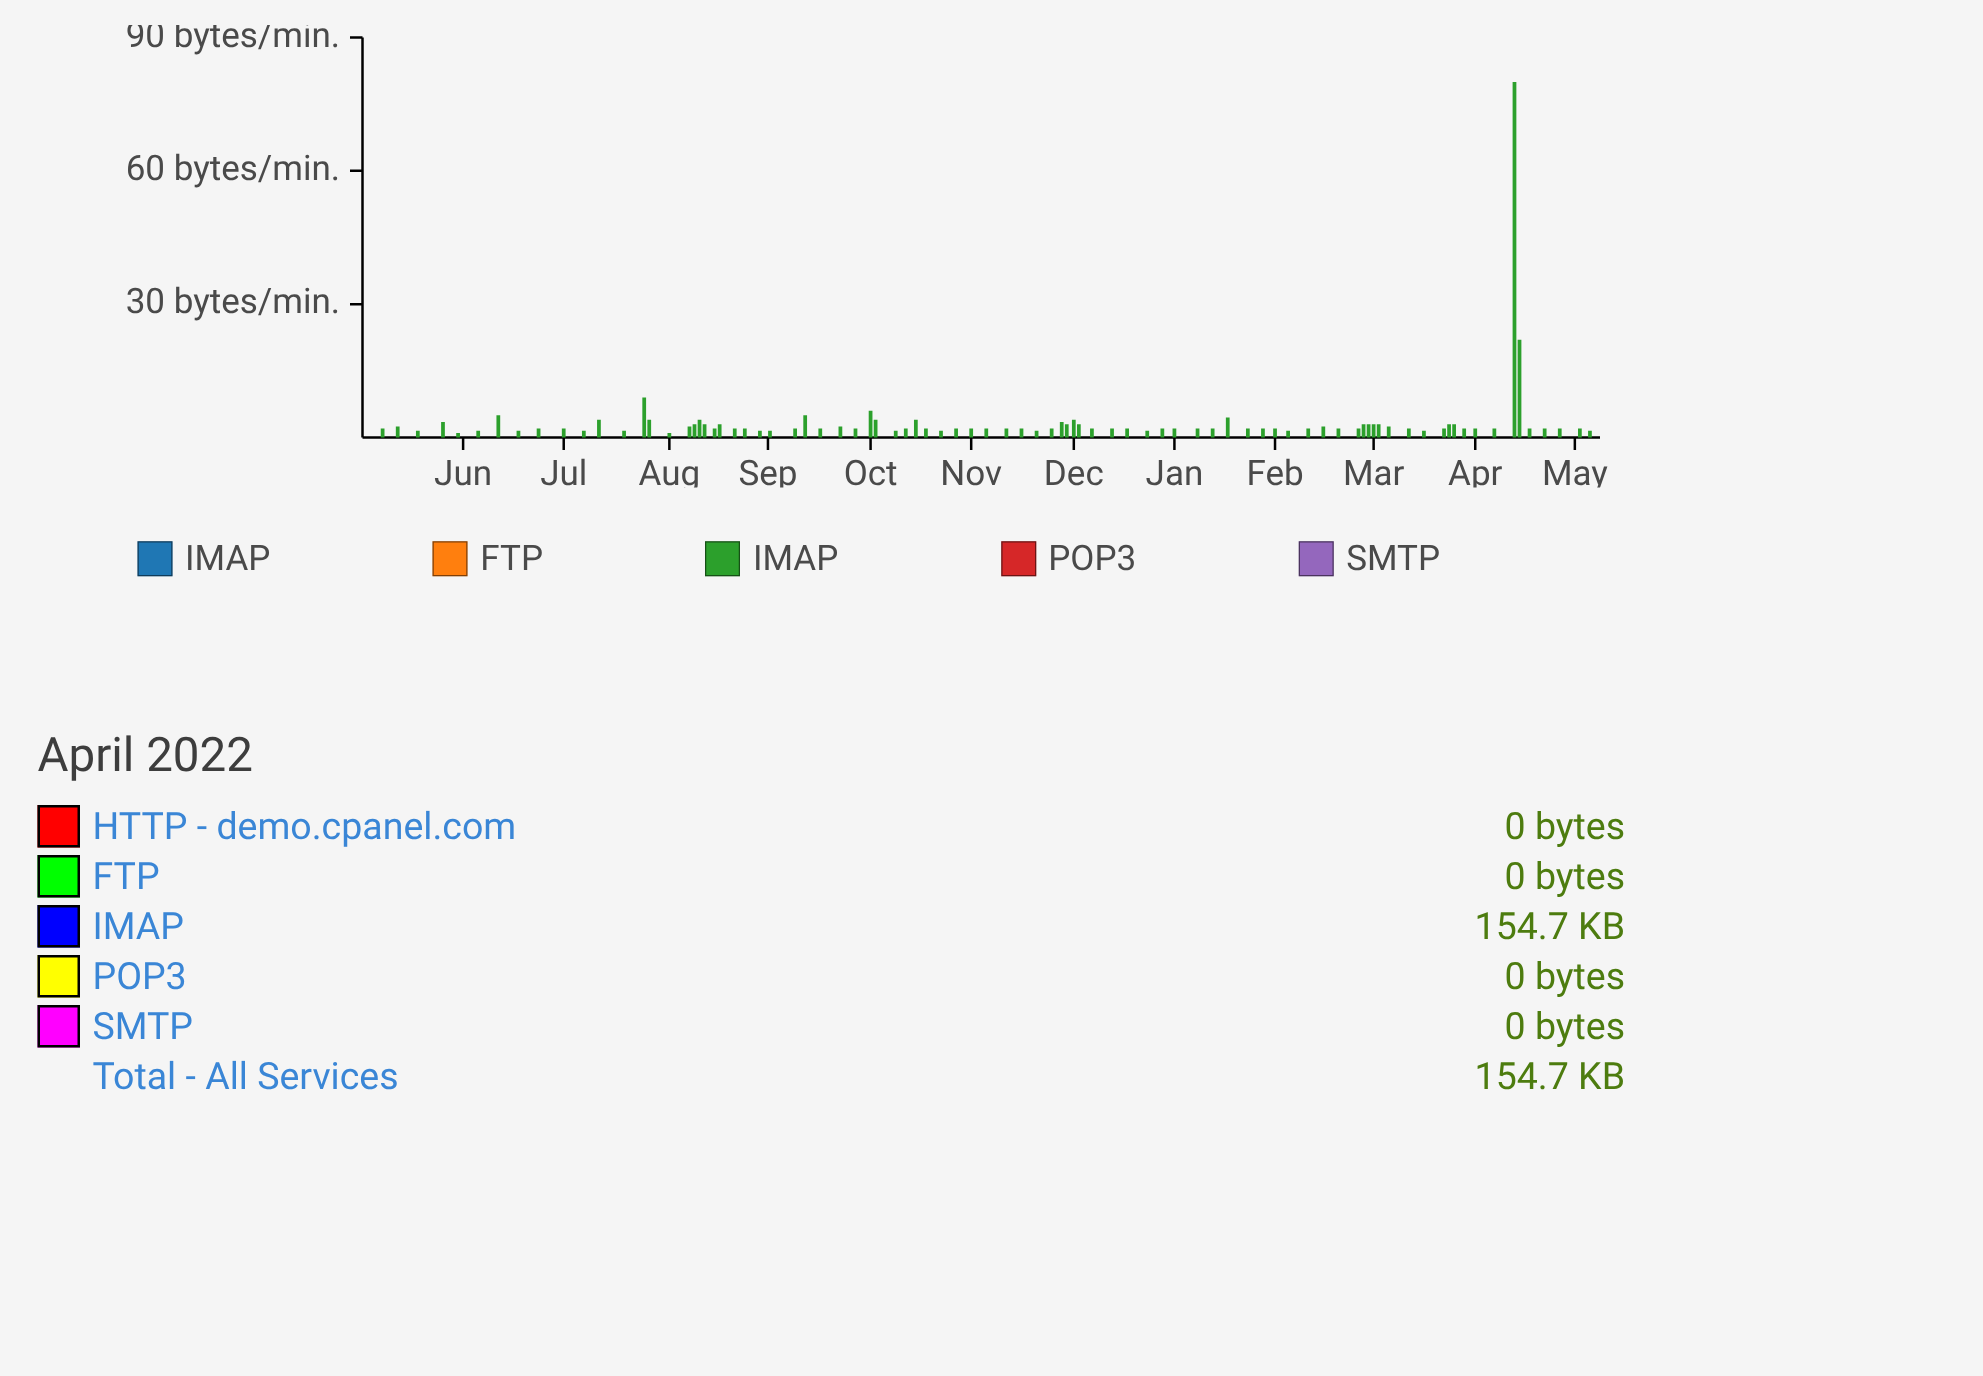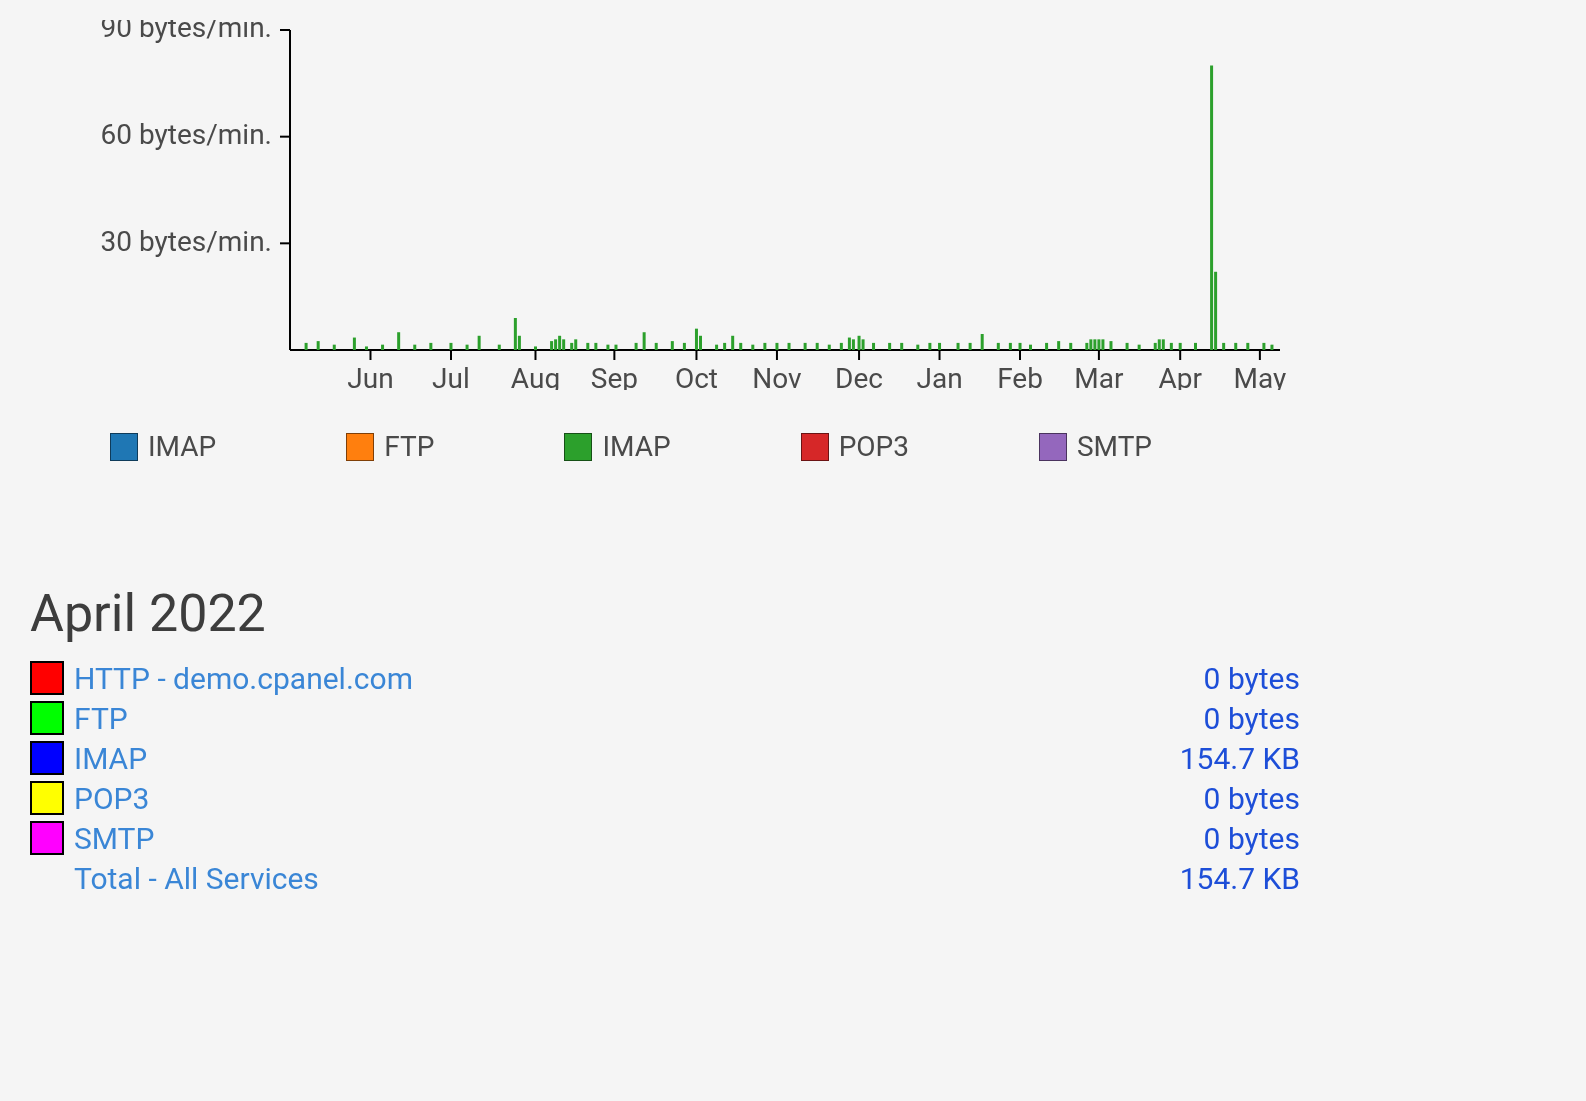--- a/index.html
+++ b/index.html
@@ -35,21 +35,21 @@
     align-items: center;
     gap: 10px;
   }
   .lg-swatch {
     width: 28px;
     height: 28px;
     border: 1px solid rgba(0,0,0,0.5);
     display: inline-block;
   }
   .section-title {
-    font-size: 52px;
+    font-size: 38px;
     font-weight: 400;
     color: #3d3d3d;
     margin-top: 120px;
     margin-bottom: 14px;
   }
   .rows { width: 1270px; }
   .row {
     display: flex;
     align-items: center;
     height: 40px;
@@ -64,21 +64,21 @@
   }
   .row .label-link {
     color: #3a86d6;
     font-size: 30px;
     cursor: pointer;
     text-decoration: none;
   }
   .row .val {
     margin-left: auto;
     font-size: 30px;
-    color: #1d4ed8;
+    color: #4d7c0f;
   }
   .row.total .label-link {
     font-weight: 400;
     margin-left: 44px;
   }
   svg text.ytick {
     font-size: 28px;
     fill: #4a4a4a;
     text-anchor: end;
     dominant-baseline: middle;

